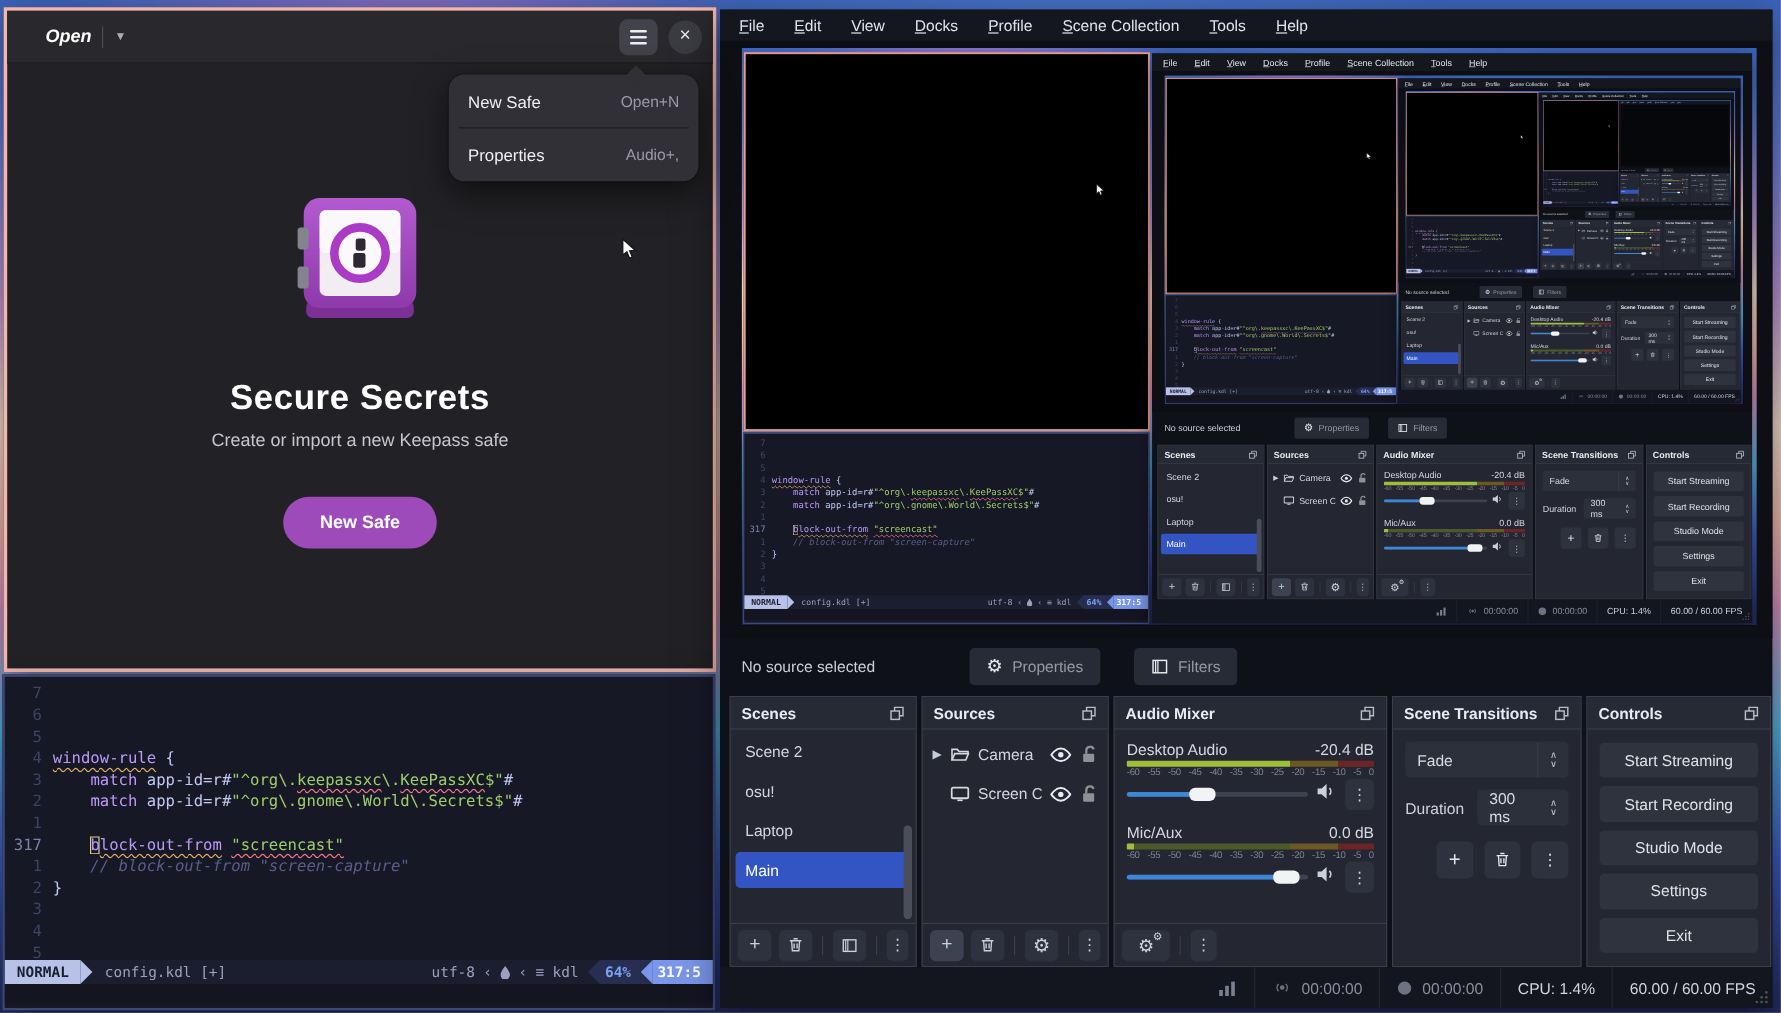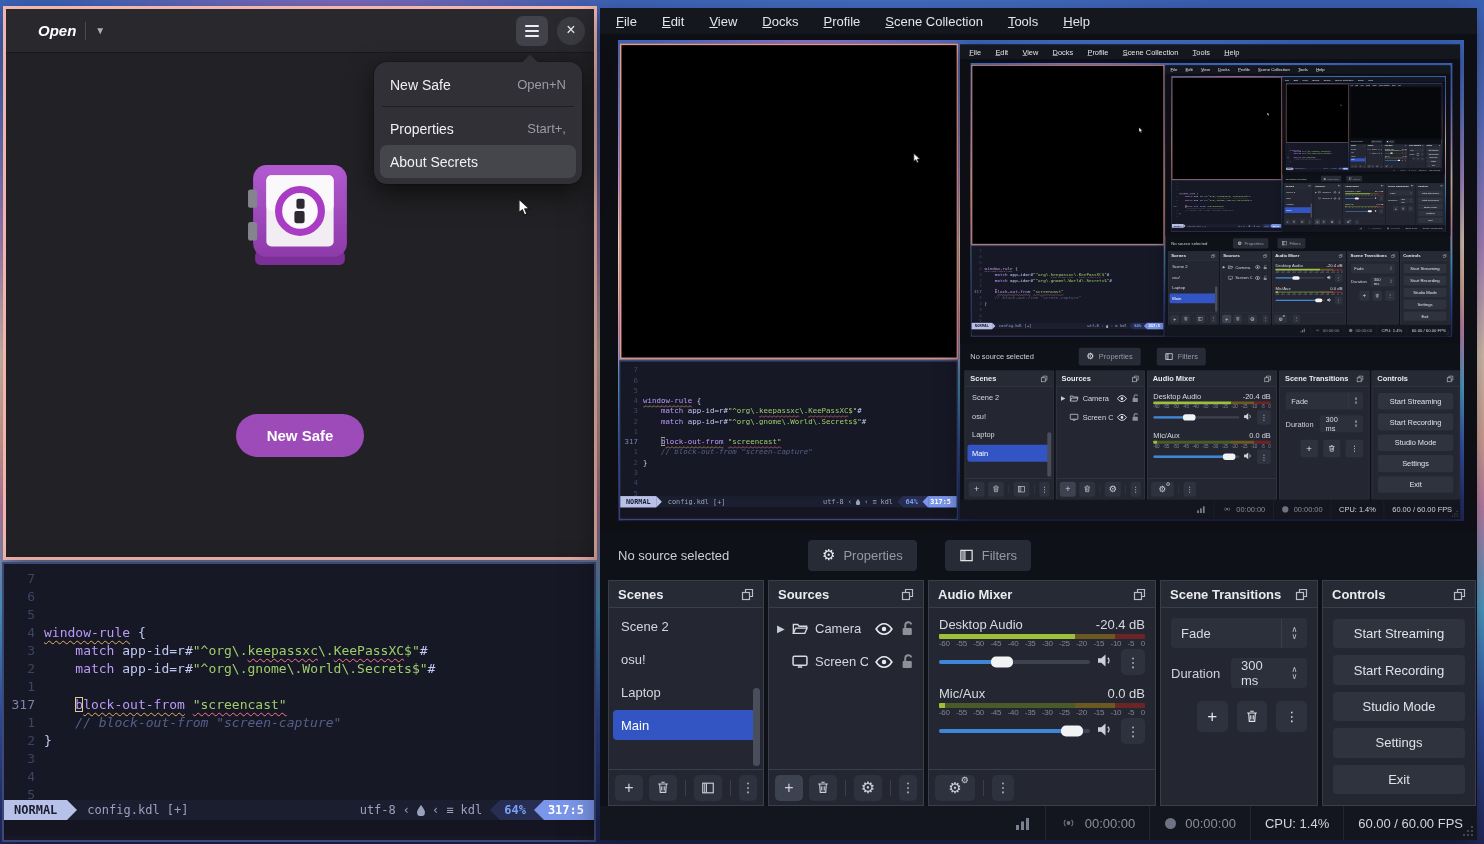--- a/index.html
+++ b/index.html
@@ -200,36 +200,35 @@
           <rect x="6" y="2" width="92" height="90" rx="13" fill="url(#pg)"></rect>
           <rect x="19" y="12" width="66" height="70" rx="5" fill="#f1edf2"></rect>
           <rect x="19" y="12" width="66" height="35" rx="5" fill="#faf8fb"></rect>
           <circle cx="52" cy="47" r="21" fill="#fbf9fc" stroke="#a93bc4" stroke-width="7"></circle>
           <rect x="48.5" y="35" width="8" height="10" rx="2" fill="#2e2833"></rect>
           <rect x="46.5" y="47" width="10" height="12" rx="2" fill="#2e2833"></rect>
           <rect x="1" y="26" width="9" height="18" rx="2.5" fill="#84848e"></rect>
           <rect x="1" y="58" width="9" height="18" rx="2.5" fill="#84848e"></rect>
         </svg>
       </div>
+      <div class="welcome-title">Secure Secrets</div>
+      <div class="welcome-subtitle">Create or import a new Keepass safe</div>
       <div class="new-safe-btn">New Safe</div>
     </div>
     <div class="popover">
       <div class="popover-arrow"></div>
       <div id="secrets-menu-items">
           <div class="menu-item-row">
             <span class="menu-item-label">New Safe</span>
             <span class="menu-item-shortcut">Open+N</span>
           </div>
           <div class="menu-sep"></div>
           <div class="menu-item-row">
             <span class="menu-item-label">Properties</span>
-            <span class="menu-item-shortcut">Start+,</span>
-          </div>
-          <div class="menu-item-row highlight">
-            <span class="menu-item-label">About Secrets</span>
+            <span class="menu-item-shortcut">Audio+,</span>
           </div>
         </div>
     </div>
   </div>
 
   <div class="vim-window" id="vim-window">
     <div class="vim-code" id="vim-lines">
         <div class="vim-line"><span class="vim-gutter">7</span><span class="vim-text"></span></div>
         <div class="vim-line"><span class="vim-gutter">6</span><span class="vim-text"></span></div>
         <div class="vim-line"><span class="vim-gutter">5</span><span class="vim-text"></span></div>

